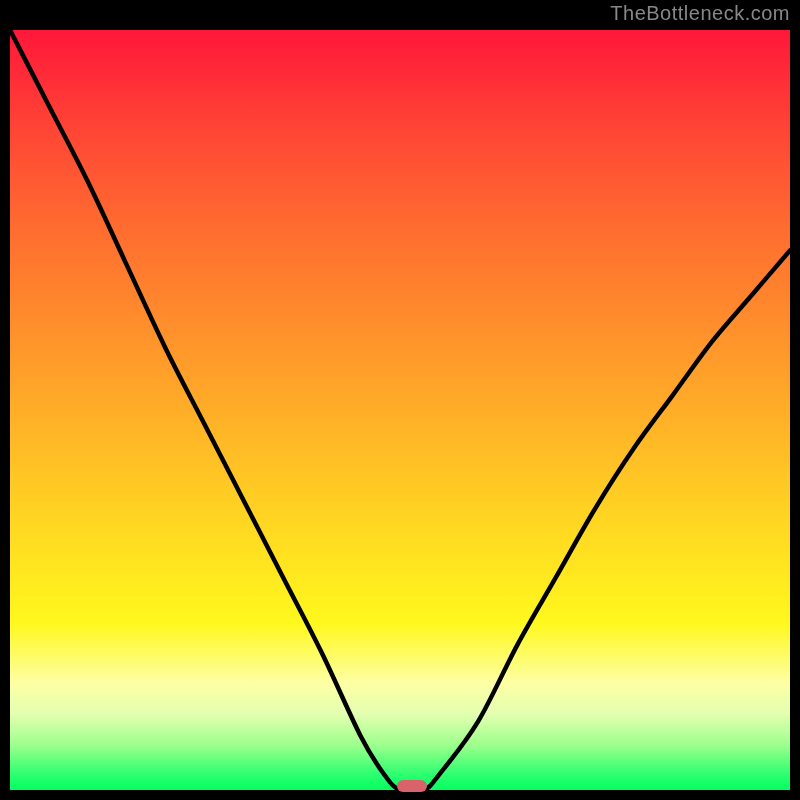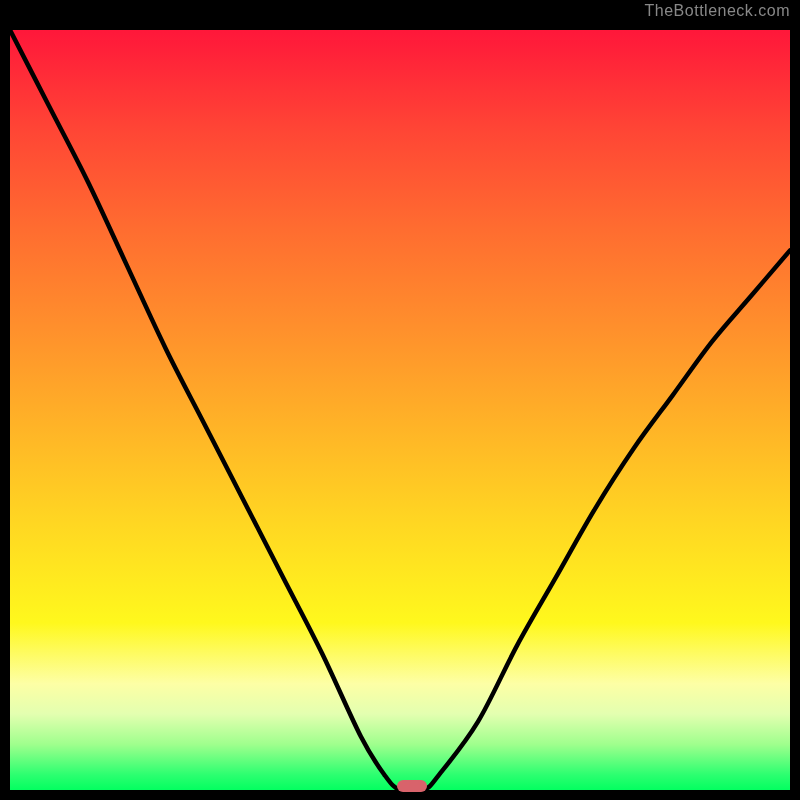--- a/index.html
+++ b/index.html
@@ -15,21 +15,21 @@
     position: relative;
     width: 800px;
     height: 800px;
     background: #000;
   }
   .watermark {
     position: absolute;
     top: 2px;
     right: 10px;
     color: #888;
-    font-size: 16px;
+    font-size: 20px;
     font-weight: 500;
     letter-spacing: 0.5px;
     z-index: 5;
     user-select: none;
   }
   .plot-area {
     position: absolute;
     left: 10px;
     top: 30px;
     width: 780px;

